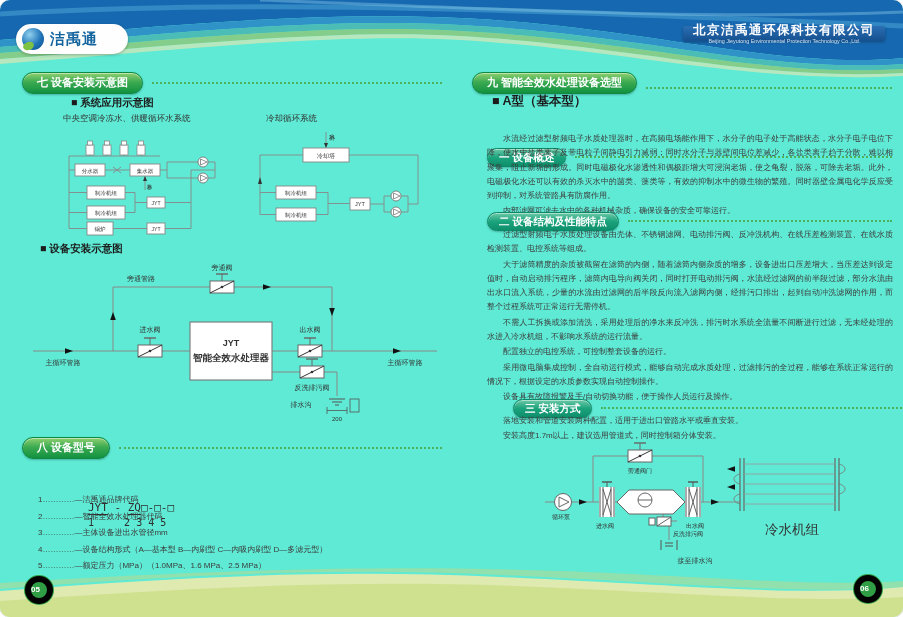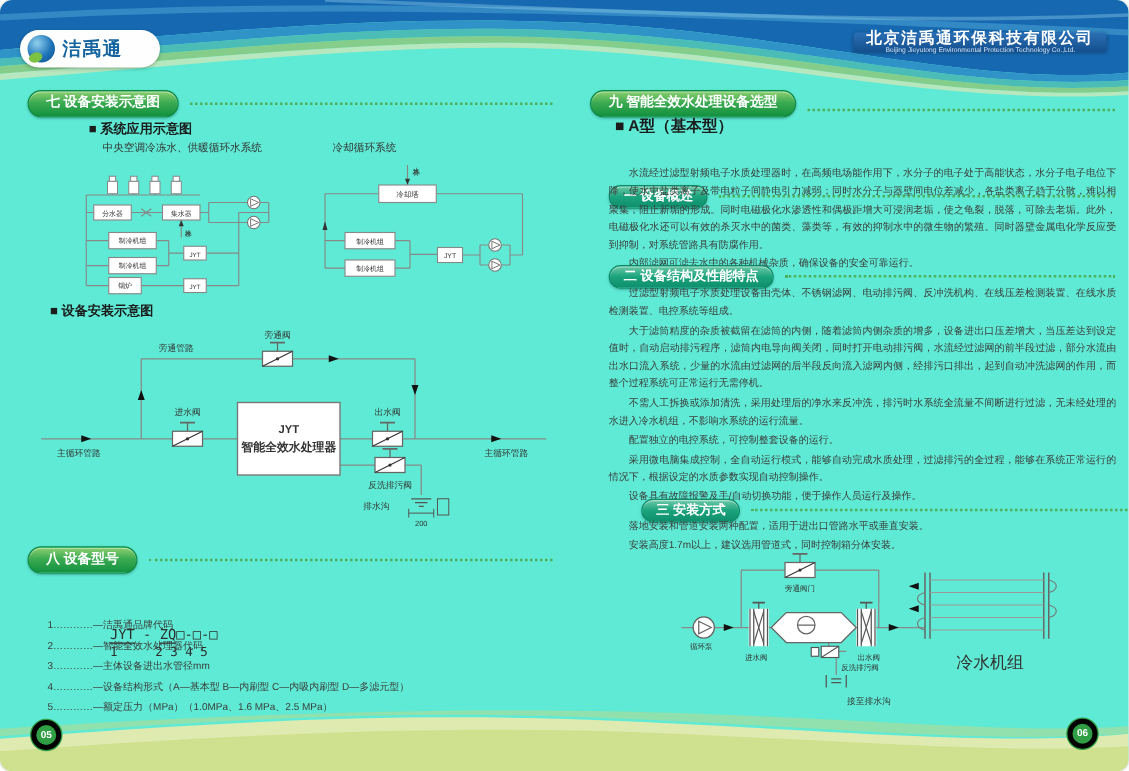--- a/index.html
+++ b/index.html
@@ -55,22 +55,22 @@
   .model{position:absolute;left:88px;top:461px;font-family:"DejaVu Sans Mono","Liberation Mono",monospace;
         font-size:11px;color:#2e2e2e;margin-top:40px;}
   .model .u{border-bottom:1px solid #2e2e2e;padding-bottom:0px;}
   .model-nums{font-family:"DejaVu Sans Mono","Liberation Mono",monospace;font-size:10px;
         color:#2e2e2e;white-space:pre;margin-top:3px;}
   .mitems{position:absolute;left:38px;top:492px;}
   .mitems div{font-size:8px;color:#3c3c3c;line-height:16.5px;}
 
   
   .pagenum{position:absolute;width:16px;height:16px;border-radius:50%;background:#2f9e44;
-        border:4px solid #000000;box-shadow:0 0 0 1px #2f9e44;color:#fff;font-size:8px;
-        font-weight:bold;text-align:center;line-height:16px;}
+        border:6px solid #000000;box-shadow:0 0 0 1px #2f9e44;color:#fff;font-size:8px;
+        font-weight:bold;text-align:left;line-height:16px;}
 </style>
 </head>
 <body>
 
 <div class="page">
 
   <svg width="0" height="0" style="position:absolute">
     <defs>
       <g id="g-valve">
         <rect x="-12" y="-6" width="24" height="12" fill="#fff" stroke="#666" stroke-width="1"></rect>
@@ -139,21 +139,21 @@
     <div class="company-en">Beijing Jieyutong Environmental Protection Technology Co.,Ltd.</div>
   </div>
 
   <div class="pillrow" style="left:22px;top:72px;width:420px;">
     <span class="pill">七 设备安装示意图</span>
     <span class="dots"></span>
   </div>
 
   <div class="subttl" style="left:40px;top:96px;margin-left:31px;">■ 系统应用示意图</div>
 
-  <div class="diagttl" style="left:82px;top:113px;">中央空调冷冻水、供暖循环水系统</div>
+  <div class="diagttl" style="left:63px;top:113px;">中央空调冷冻水、供暖循环水系统</div>
   <div class="diagttl" style="left:266px;top:113px;">冷却循环系统</div>
 
   <svg class="abs" style="left:55px;top:126px;" width="195" height="112" viewBox="0 0 195 112">
     <g stroke="#888" stroke-width=".9" fill="none">
       <path d="M14,30 H105 M14,30 V102.5 M14,44 H20 M50,44 H75 M105,44 H112 M112,36 V52 M112,36 H143 M112,52 H143 M153,36 H160 M153,52 H160 M160,36 V52 M160,44 H136 M136,44 V102.5"></path>
       <path d="M35,29 V30 M52,29 V30 M69,29 V30 M86,29 V30"></path>
       <path d="M14,66.5 H32 M70,66.5 H80 M14,86.5 H32 M70,86.5 H80 M80,66.5 V86.5 M80,76.5 H92 M110,76.5 H136"></path>
       <path d="M14,102.5 H32 M58,102.5 H92 M110,102.5 H136"></path>
       <path d="M90,50 V64"></path>
       <path d="M58,41 L66,47 M66,41 L58,47"></path>

